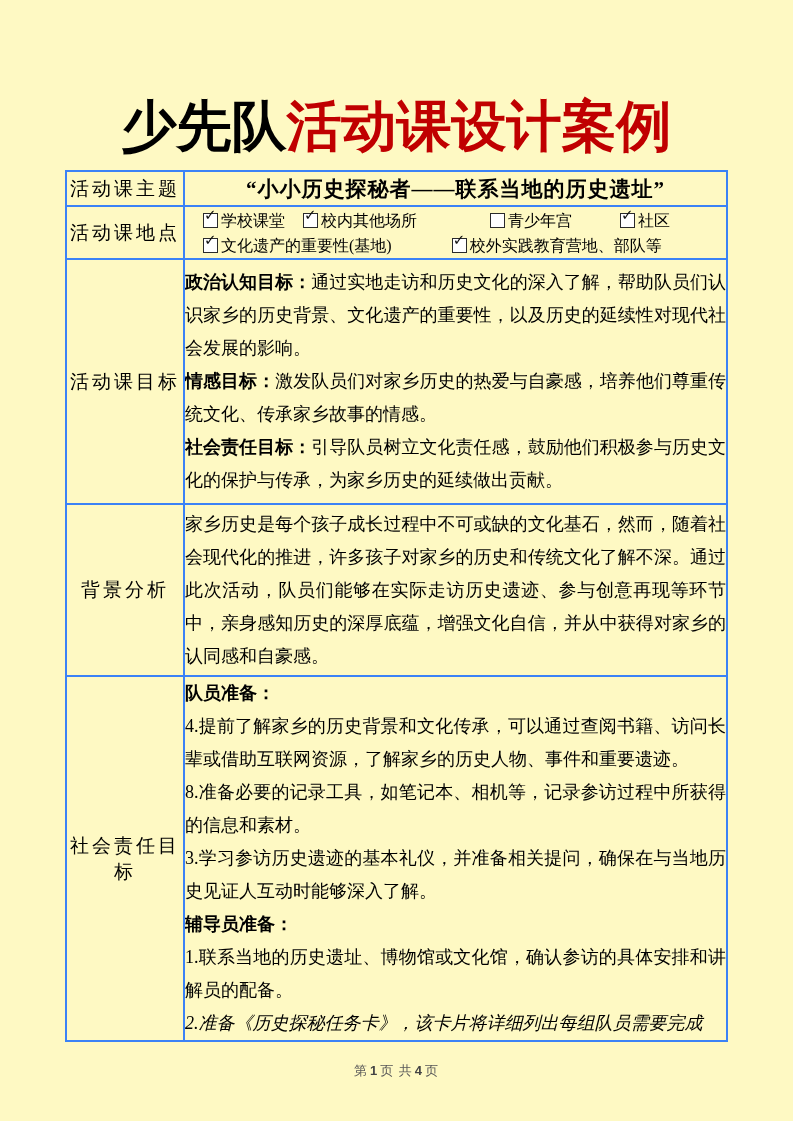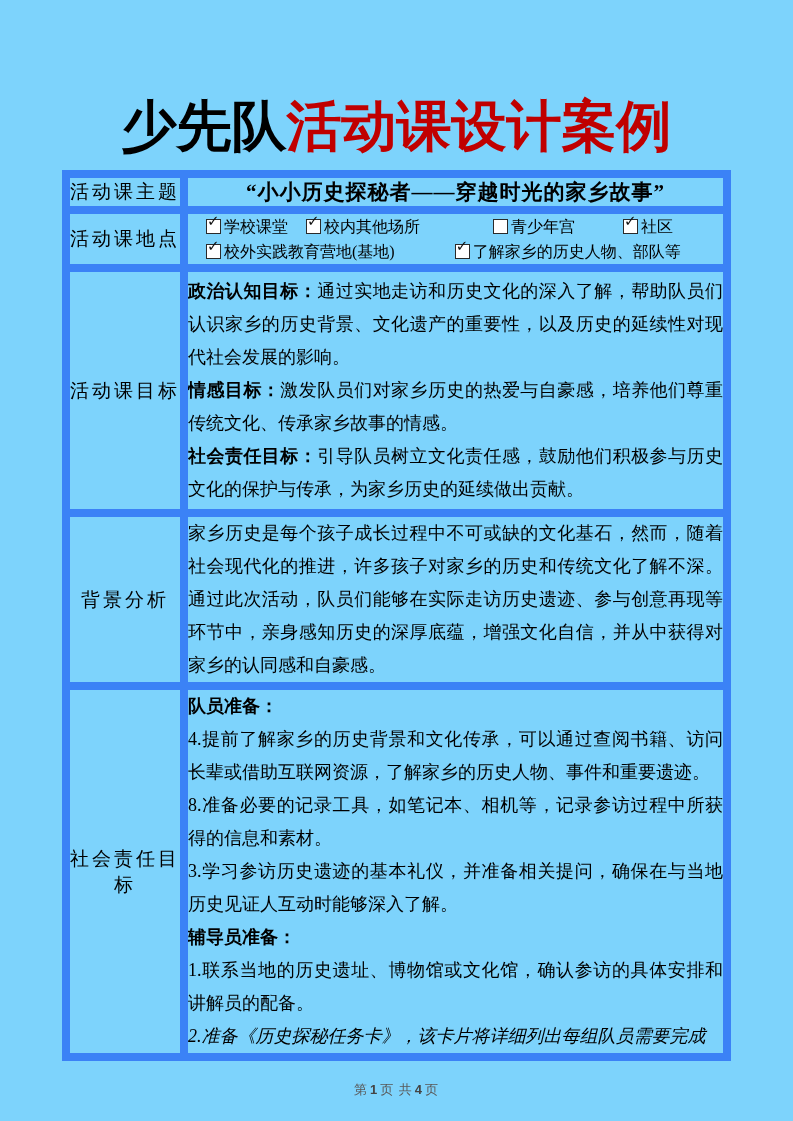--- a/index.html
+++ b/index.html
@@ -1,30 +1,30 @@
 <!DOCTYPE html>
 <html><head>
 <meta charset="utf-8">
 <style>
   html,body{margin:0;padding:0;background:#ffffff;}
   .page{
-    width:793px;height:1121px;background:#7dd3fc;overflow:hidden;
+    width:793px;height:1121px;background:#fef9c3;overflow:hidden;
     font-family:"Liberation Serif","DejaVu Serif",serif;color:#000;
     position:relative;
   }
   .title{
     margin:0;padding-top:92px;height:70px;line-height:70px;
     text-align:center;font-size:55px;font-weight:bold;white-space:nowrap;
   }
   .title .red{color:#C00000;}
   .doc-table{
     border-collapse:collapse;table-layout:fixed;
     width:661px;margin:8px auto 0 auto;
   }
-  .doc-table td{border:8px solid #3b82f6;padding:0;vertical-align:middle;overflow:hidden;}
+  .doc-table td{border:2px solid #3b82f6;padding:0;vertical-align:middle;overflow:hidden;}
   .r1{height:35px;}
   .r2{height:53px;}
   .r3{height:245px;}
   .r4{height:172px;}
   .r5{height:363px;}
   .label-cell{
     text-align:center;font-size:19px;letter-spacing:3px;
   }
   .theme-cell{
     text-align:center;font-size:21px;font-weight:bold;letter-spacing:1px;
@@ -67,29 +67,29 @@
 
   <table class="doc-table">
     <colgroup>
         <col style="width:118px">
         <col style="width:543px">
       </colgroup>
 
     <tbody>
         <tr class="r1">
       <td class="label-cell">活动课主题</td>
-      <td class="theme-cell">“小小历史探秘者——穿越时光的家乡故事”</td>
+      <td class="theme-cell">“小小历史探秘者——联系当地的历史遗址”</td>
     </tr>
 
     <tr class="r2">
       <td class="label-cell">活动课地点</td>
       <td class="loc-cell">
         <div>
               <div class="loc-line"><span class="loc-item" style="margin-right: 0px;"><span class="cb checked"></span><span>学校课堂</span></span><span class="loc-item" style="margin-right: 55px;"><span class="cb checked"></span><span>校内其他场所</span></span><span class="loc-item" style="margin-right: 30px;"><span class="cb"></span><span>青少年宫</span></span><span class="loc-item" style="margin-right: 0px;"><span class="cb checked"></span><span>社区</span></span></div>
-              <div class="loc-line"><span class="loc-item" style="margin-right: 42px;"><span class="cb checked"></span><span>校外实践教育营地(基地)</span></span><span class="loc-item" style="margin-right: 0px;"><span class="cb checked"></span><span>了解家乡的历史人物、部队等</span></span></div>
+              <div class="loc-line"><span class="loc-item" style="margin-right: 42px;"><span class="cb checked"></span><span>文化遗产的重要性(基地)</span></span><span class="loc-item" style="margin-right: 0px;"><span class="cb checked"></span><span>校外实践教育营地、部队等</span></span></div>
             </div>
       </td>
     </tr>
 
     <tr class="r3">
       <td class="label-cell">活动课目标</td>
       <td class="para-cell">
             <div class="para"><span class="b">政治认知目标：</span><span>通过实地走访和历史文化的深入了解，帮助队员们认识家乡的历史背景、文化遗产的重要性，以及历史的延续性对现代社会发展的影响。</span></div>
             <div class="para"><span class="b">情感目标：</span><span>激发队员们对家乡历史的热爱与自豪感，培养他们尊重传统文化、传承家乡故事的情感。</span></div>
             <div class="para"><span class="b">社会责任目标：</span><span>引导队员树立文化责任感，鼓励他们积极参与历史文化的保护与传承，为家乡历史的延续做出贡献。</span></div>

